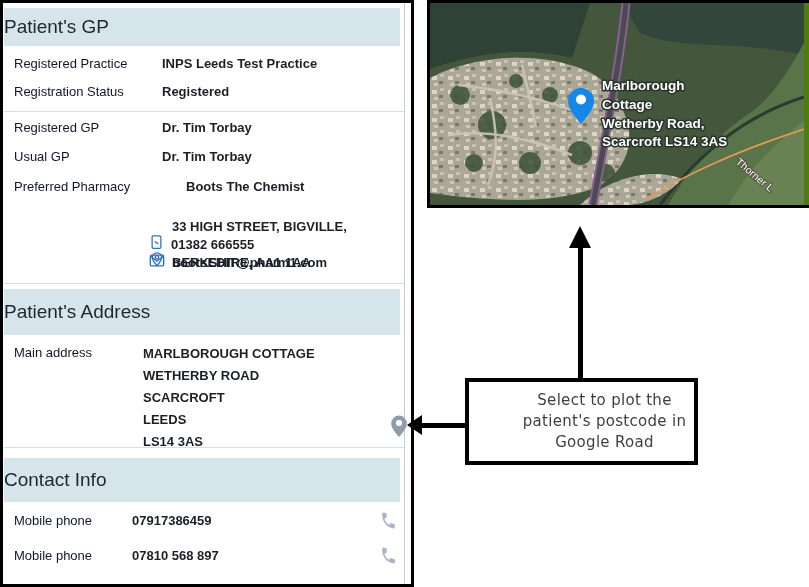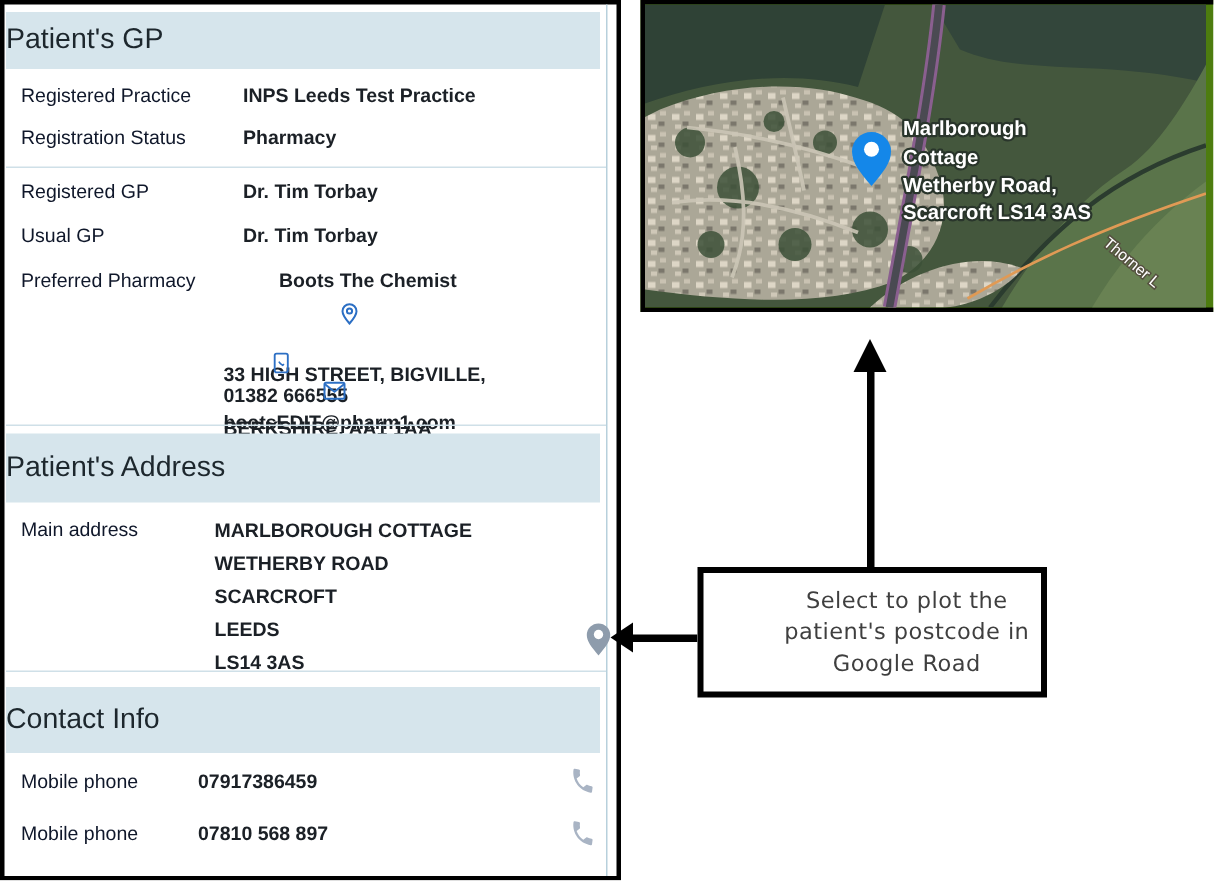--- a/index.html
+++ b/index.html
@@ -12,21 +12,21 @@
   .inner-edge{position:absolute;top:0;bottom:0;right:6px;width:1px;background:#b7d0dc;}
   .sec-header{position:absolute;left:1px;width:396px;height:38px;background:#d6e5ec;
               color:#1d272d;font-size:19px;line-height:38px;
               box-sizing:border-box;}
   .sec-header.tall{height:46px;line-height:46px;}
   .divider{position:absolute;left:1px;width:400px;height:1px;background:#cfe0e8;}
   .lbl{position:absolute;left:11px;font-size:13px;color:#0f172a;white-space:nowrap;}
   .val{position:absolute;left:140px;font-size:13px;font-weight:700;color:#1b2026;white-space:nowrap;padding-left:19px;}
   .val.contact{left:110px;}
   .addr-lines{position:absolute;left:140px;font-size:13px;font-weight:700;color:#1b2026;line-height:22px;}
-  .ph-row{position:absolute;left:146px;display:flex;align-items:center;flex-direction:column;}
+  .ph-row{position:absolute;left:146px;display:flex;align-items:flex-end;}
   .ph-ico{color:#2c6fc4;flex:0 0 auto;margin-right:7px;}
   .ph-txt{font-size:13px;font-weight:700;color:#1b2026;line-height:18px;white-space:pre-line;}
   .gray-pin{position:absolute;left:384px;top:407px;width:24px;height:28px;color:#8e9cac;cursor:pointer;}
   .phone-ico{position:absolute;left:376px;width:19px;height:19px;color:#a9b4c4;}
 
   
   .map-frame{position:absolute;left:427px;top:0;width:414px;height:208px;
              border:3px solid #000;box-sizing:border-box;background:#4d7c0f;}
   .map-frame svg{display:block;}
 
@@ -52,21 +52,21 @@
 
   <div class="left-panel">
     <div class="inner-edge"></div>
 
     <div class="sec-header" style="top:5px;">Patient's GP</div>
 
     <span class="lbl" style="top:53px;">Registered Practice</span>
     <span class="val" style="top:53px;">INPS Leeds Test Practice</span>
 
     <span class="lbl" style="top:81px;">Registration Status</span>
-    <span class="val" style="top:81px;">Pharmacy</span>
+    <span class="val" style="top:81px;">Registered</span>
 
     <div class="divider" style="top:108px;"></div>
 
     <span class="lbl" style="top:117px;">Registered GP</span>
     <span class="val" style="top:117px;">Dr. Tim Torbay</span>
 
     <span class="lbl" style="top:146px;">Usual GP</span>
     <span class="val" style="top:146px;">Dr. Tim Torbay</span>
 
     <span class="lbl" style="top:176px;">Preferred Pharmacy</span>

